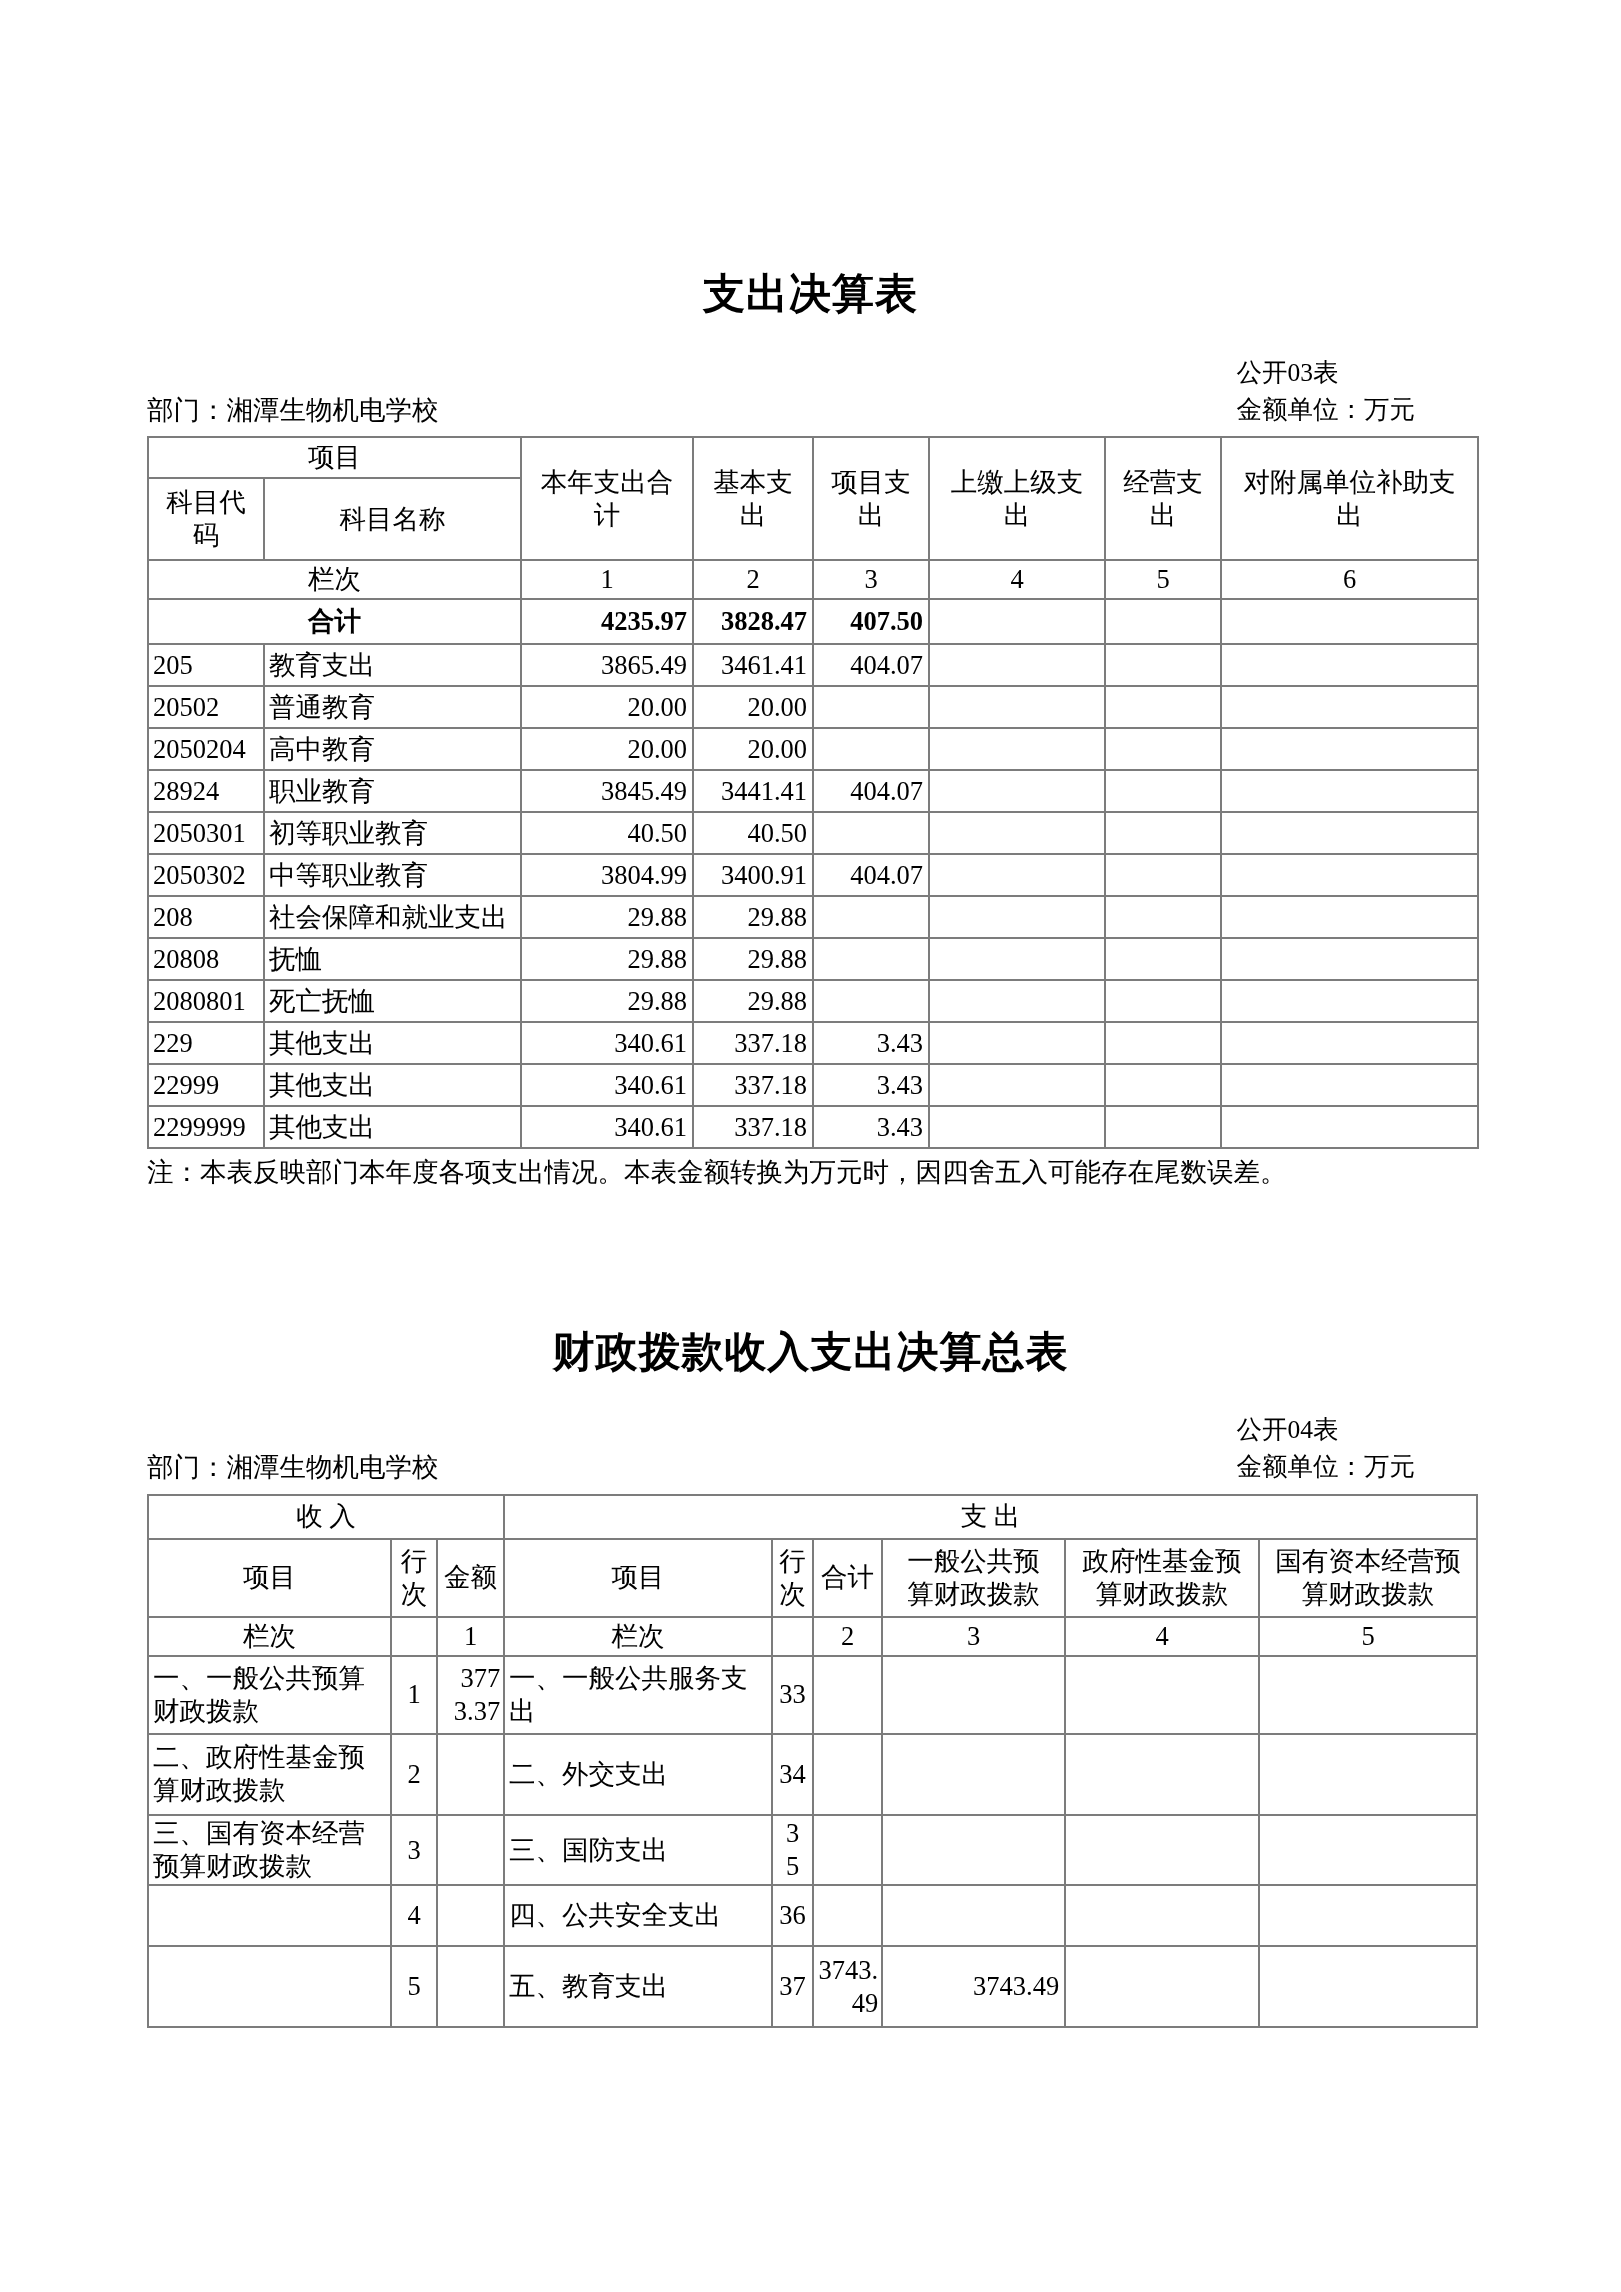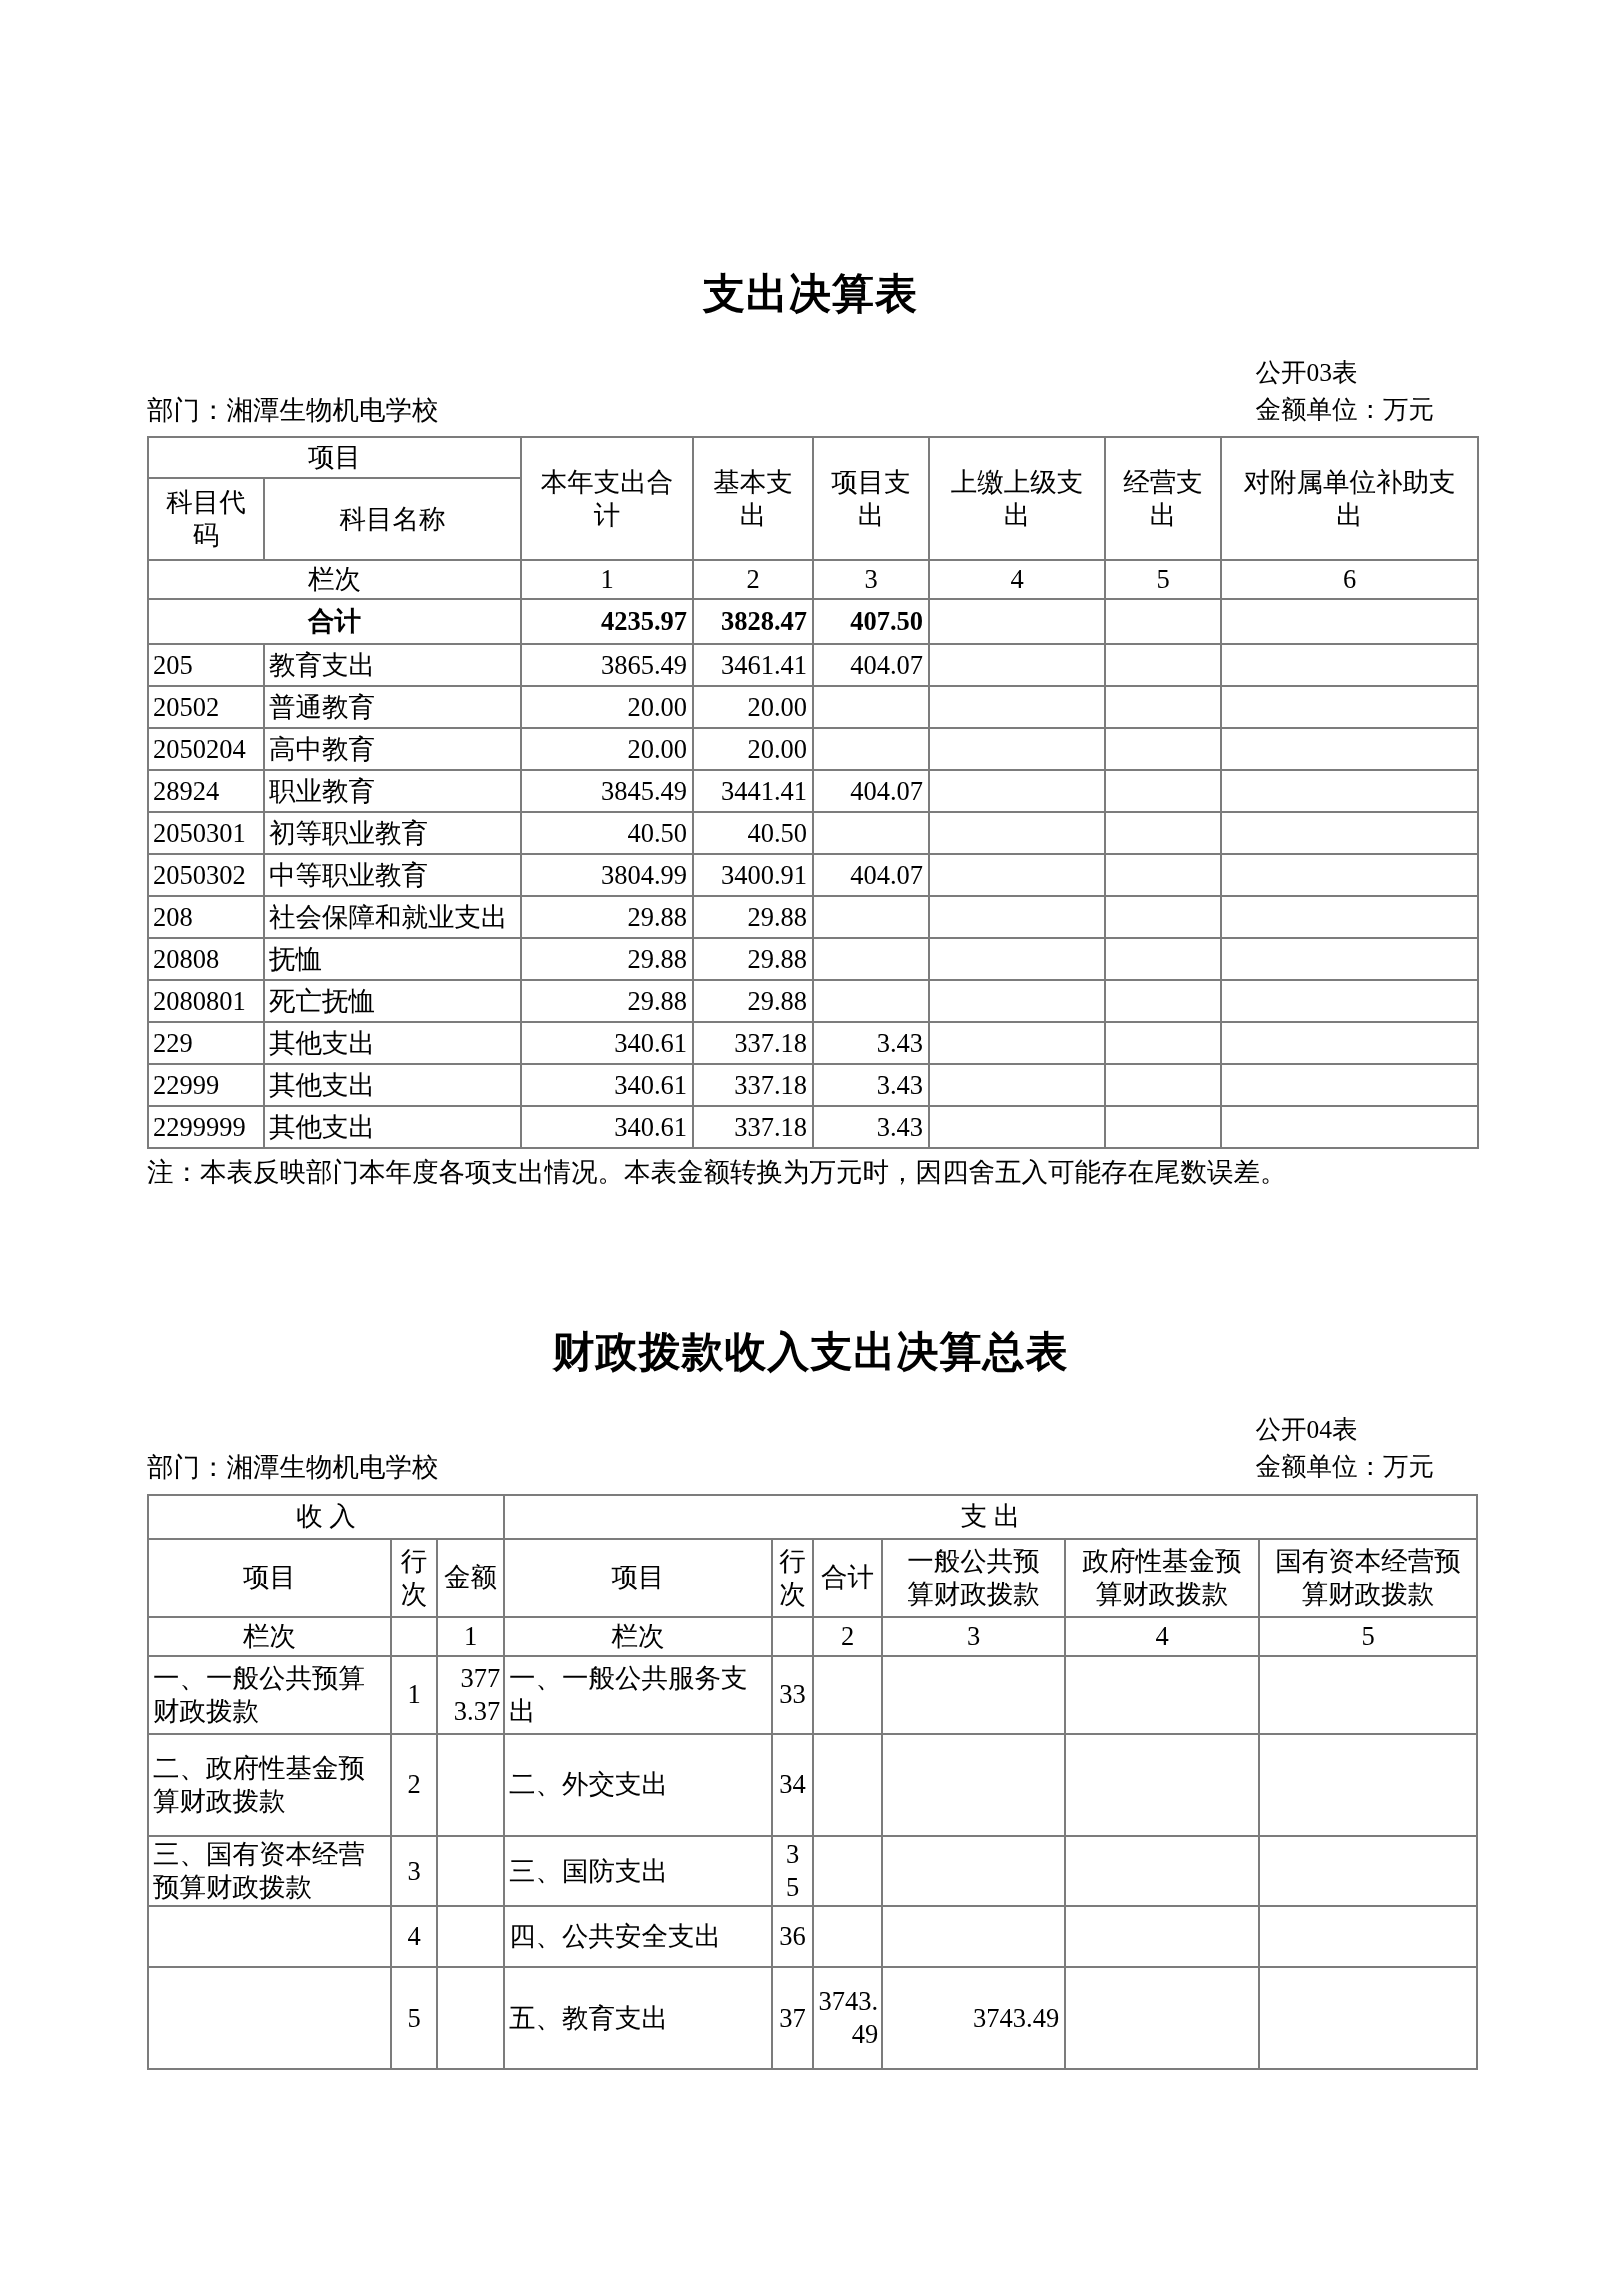--- a/index.html
+++ b/index.html
@@ -12,42 +12,42 @@
   .doc-title{
     margin:267px 0 0 0;text-align:center;
     font-size:42px;font-weight:bold;line-height:1.3;letter-spacing:1px;
   }
   .doc-title.second{margin-top:135px;}
   .table-head{
     display:flex;justify-content:space-between;align-items:flex-end;
     margin:33px 147px 7.8px 147px;
   }
   .dept{font-size:26.5px;line-height:1.35;}
-  .meta{margin-right:40px;text-align:left;font-size:25.5px;line-height:1.45;}
+  .meta{margin-right:59px;text-align:left;font-size:25.5px;line-height:1.45;}
   table{
     border-collapse:collapse;table-layout:fixed;
     margin-left:147px;width:1328px;background:#fff;border-radius:26px;
   }
   td{
     border:2px solid #7c7c7c;font-size:26.5px;line-height:1.25;
     padding:1px 3.9px;vertical-align:middle;overflow:hidden;
     word-wrap:break-word;
   }
   .hdr{text-align:center;padding:1px 13.7px;}
   .ctr{text-align:center;}
   .num{text-align:right;padding-right:4.9px;}
   .numw{text-align:right;padding-right:2.9px;word-break:break-all;}
   .lft{text-align:left;padding-left:3.9px;}
   .b{font-weight:bold;}
   
   .r1-h1{height:41px;} .r1-h2{height:82px;} .r1-lanci{height:39px;}
   .r1-total{height:45px;} .r1-d{height:42px;}
   
   .r2-band{height:44px;} .r2-h{height:78px;} .r2-lanci{height:39px;}
-  .r2-d80{height:78px;} .r2-d83{height:102px;} .r2-d82{height:60px;}
+  .r2-d80{height:78px;} .r2-d83{height:81px;} .r2-d82{height:60px;}
   .r2-d53{height:52px;}
   .note{
     margin:5.9px 147px 0 147px;font-size:26.5px;line-height:1.3;
   }
 </style>
 </head>
 <body>
 
 <div class="page">
 

